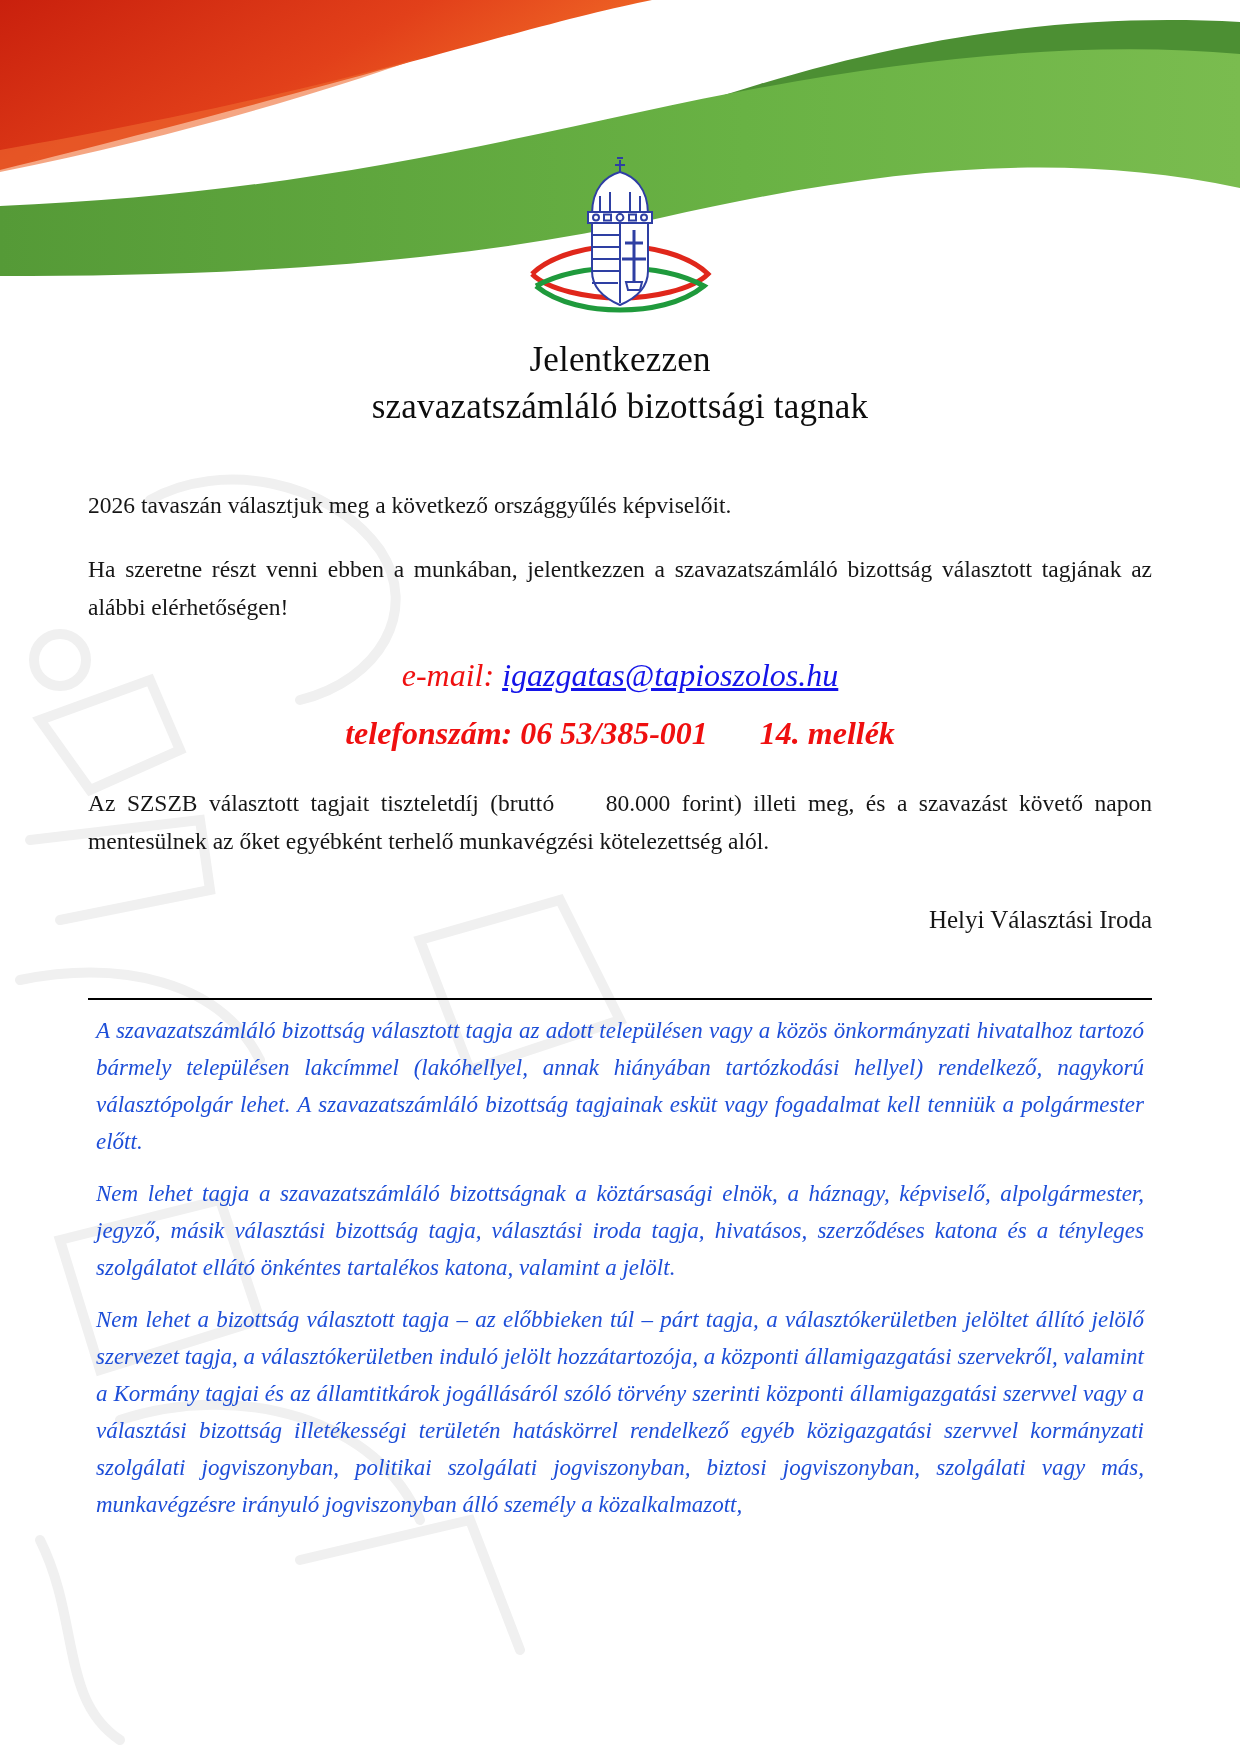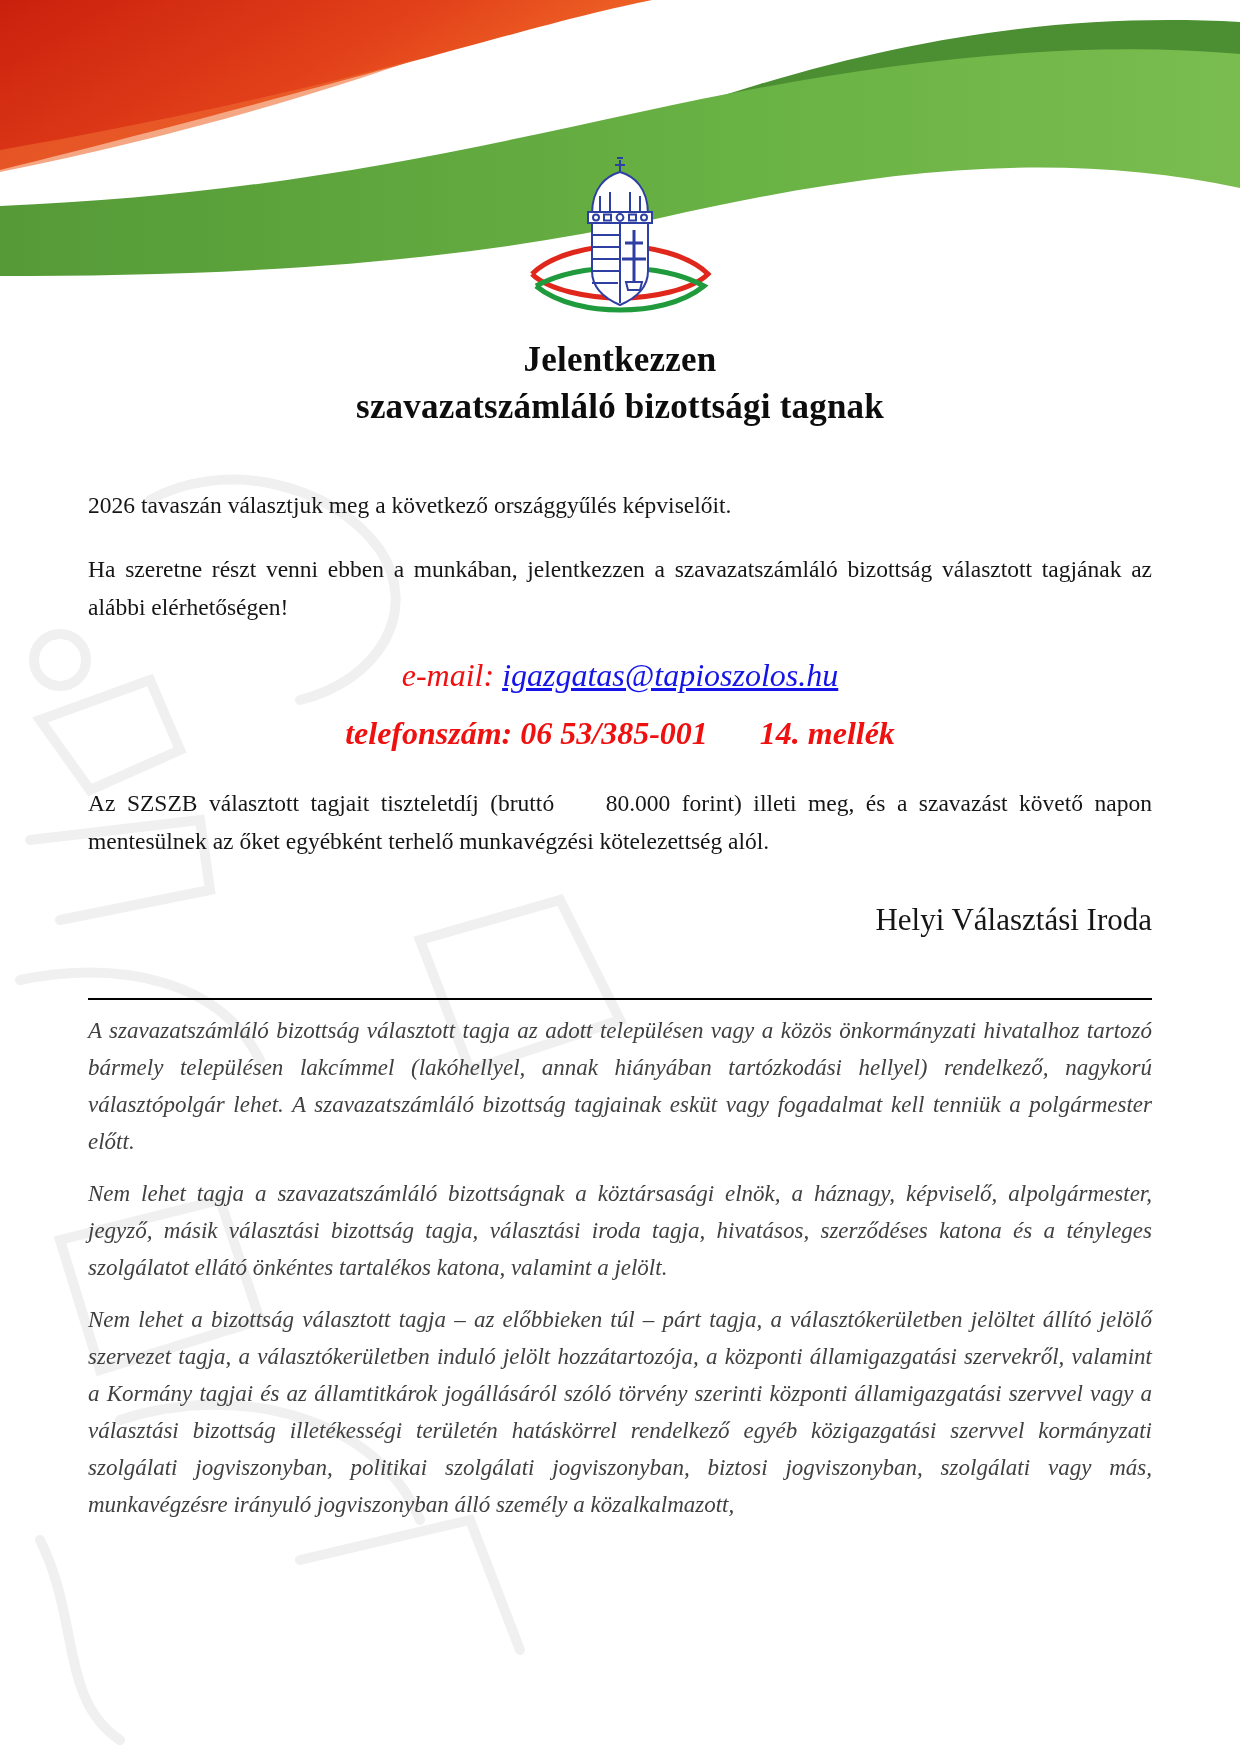--- a/index.html
+++ b/index.html
@@ -41,21 +41,21 @@
   .logo-wrap {
     text-align: center;
     height: 178px;
   }
   .logo-wrap svg { display: inline-block; }
   h1.doc-title {
     margin: 8px 0 0 0;
     text-align: center;
     font-size: 35px;
     line-height: 47px;
-    font-weight: bold;
+    font-weight: normal;
     color: #0d0d0d;
     letter-spacing: 0.2px;
   }
   .p-body {
     margin: 0;
     font-size: 23.5px;
     line-height: 38px;
     text-align: justify;
   }
   .mt-p1 { margin-top: 56px; }
@@ -74,37 +74,37 @@
     color: #1414e8;
     text-decoration: underline;
     cursor: pointer;
   }
   .phone-ext { margin-left: 44px; }
   .honorarium { margin-top: 34px; }
   .honorarium b { font-weight: normal; margin-left: 40px; }
   .signature {
     margin: 44px 0 4px 0;
     text-align: right;
-    font-size: 31px;
+    font-size: 25px;
     line-height: 32px;
   }
   .rule {
     margin-top: 62px;
     border: none;
     border-top: 2px solid #000000;
     height: 0;
   }
   .footnotes { margin-top: 12px; }
   .footnote {
-    margin: 0;
+    margin: 8px;
     font-style: italic;
     font-size: 23px;
     line-height: 37px;
     text-align: justify;
-    color: #404040;
+    color: #1d4ed8;
   }
   .footnote + .footnote { margin-top: 15px; }
 </style>
 </head>
 <body>
 
 <div class="page">
 
   <svg class="flag-banner" viewBox="0 0 1240 292" preserveAspectRatio="none" aria-hidden="true">
     <defs>

